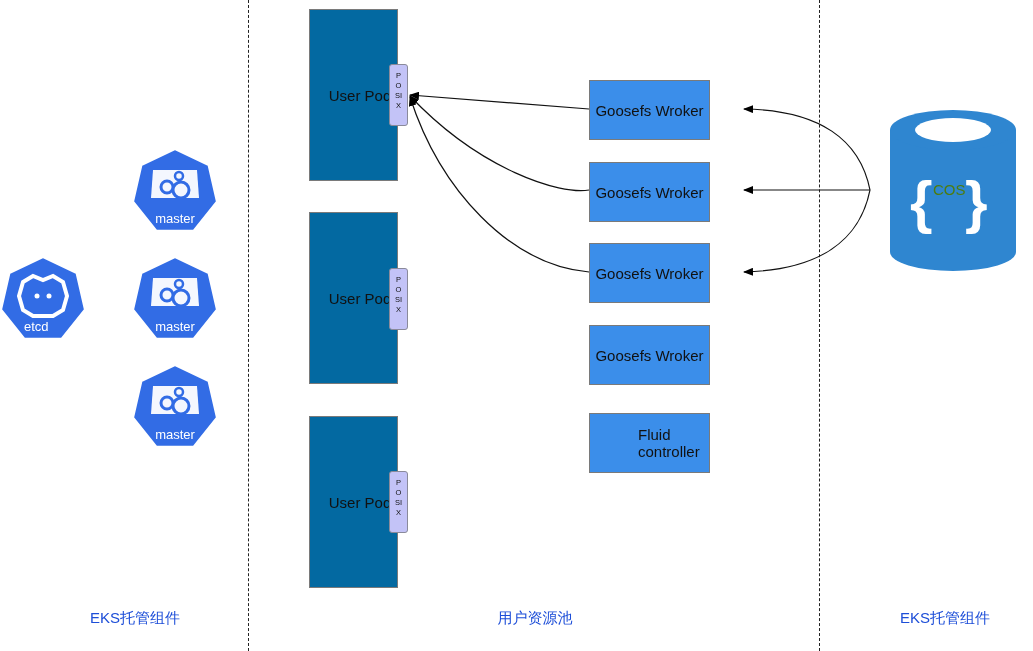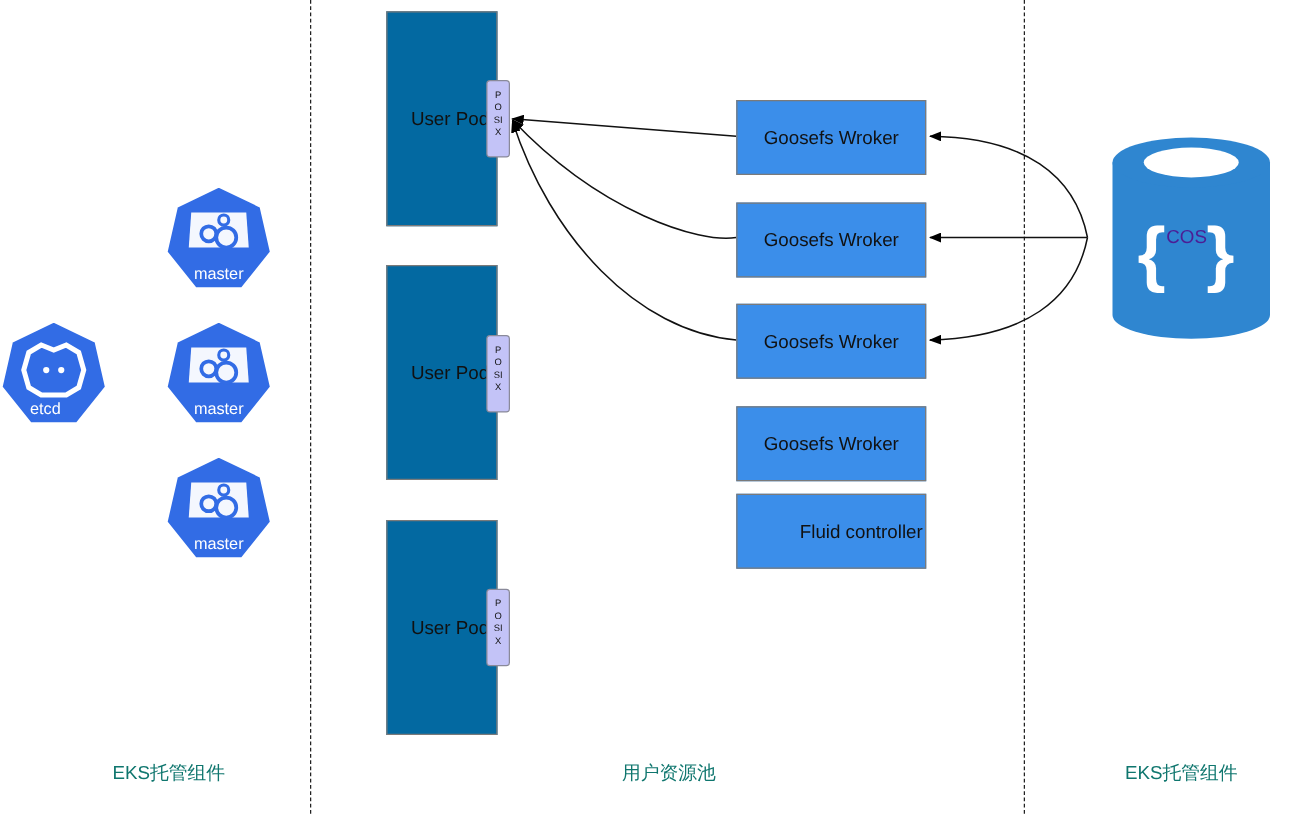--- a/index.html
+++ b/index.html
@@ -3,22 +3,22 @@
 <meta charset="utf-8">
 <style>
   html,body{margin:0;padding:0;background:#fff;}
   body{width:1033px;height:651px;position:relative;overflow:hidden;font-family:"Liberation Sans",sans-serif;}
   .abs{position:absolute;}
   .divider{position:absolute;top:0;height:651px;width:0;border-left:1.3px dashed #222;}
   .pod{position:absolute;left:309px;width:89px;height:172px;background:#0369a1;border:1px solid #7a7a7a;box-sizing:border-box;text-align:center;}
   .pod-label{position:absolute;left:10px;width:80px;font-size:15px;color:#111;}
   .posix{position:absolute;left:389px;width:19px;height:62px;background:#c3c3f7;border:1px solid #8a8a9a;border-radius:3px;box-sizing:border-box;font-size:7.5px;color:#111;text-align:center;line-height:10px;padding-top:6px;}
   .posix span{display:block;}
-  .svc{position:absolute;left:589px;width:152px;height:60px;background:#3b8eea;border:1px solid #7a7a7a;box-sizing:border-box;display:flex;align-items:center;justify-content:center;font-size:15px;color:#111;}
-  .zone-label{position:absolute;top:609px;font-size:15px;color:#0f766e;text-align:center;}
+  .svc{position:absolute;left:589px;width:121px;height:60px;background:#3b8eea;border:1px solid #7a7a7a;box-sizing:border-box;display:flex;align-items:center;justify-content:center;font-size:15px;color:#111;}
+  .zone-label{position:absolute;top:609px;font-size:15px;color:#1d4ed8;text-align:center;}
   svg{position:absolute;left:0;top:0;}
 </style>
 </head>
 <body>
 
 <div class="divider" style="left:248px;"></div>
 <div class="divider" style="left:819px;"></div>
 
 <svg width="1033" height="651">
   <defs>
@@ -105,19 +105,19 @@
   <span>P</span>
   <span>O</span>
   <span>SI</span>
   <span>X</span>
 </div>
 
 <div class="svc" style="top:80px;">Goosefs Wroker</div>
 <div class="svc" style="top:162px;">Goosefs Wroker</div>
 <div class="svc" style="top:243px;">Goosefs Wroker</div>
 <div class="svc" style="top:325px;">Goosefs Wroker</div>
-<div class="svc" style="top:395px;padding-left:48px;">Fluid controller</div>
+<div class="svc" style="top:413px;padding-left:48px;">Fluid controller</div>
 
-<div class="abs" style="left:933px;top:181px;font-size:15px;color:#4c1d95;">COS</div>
+<div class="abs" style="left:933px;top:181px;font-size:15px;color:#4d7c0f;">COS</div>
 
 <div class="zone-label" style="left:60px;width:150px;">EKS托管组件</div>
 <div class="zone-label" style="left:460px;width:150px;font-family:Liberation Serif, serif;">用户资源池</div>
 <div class="zone-label" style="left:870px;width:150px;">EKS托管组件</div>
 
 </body></html>

